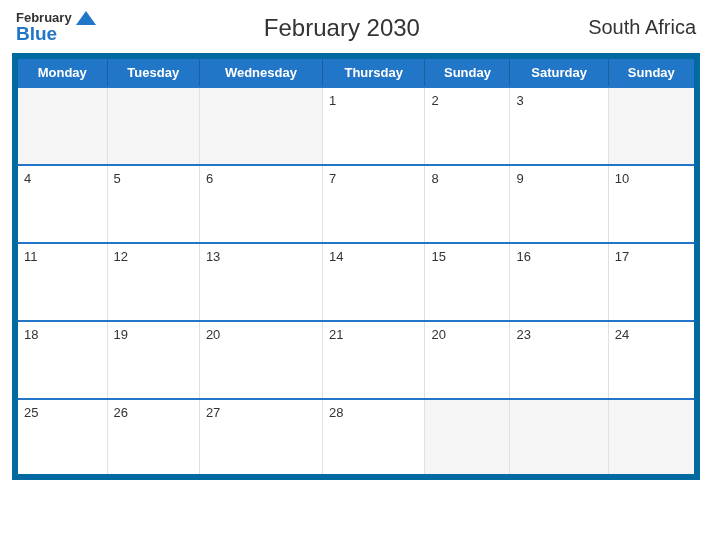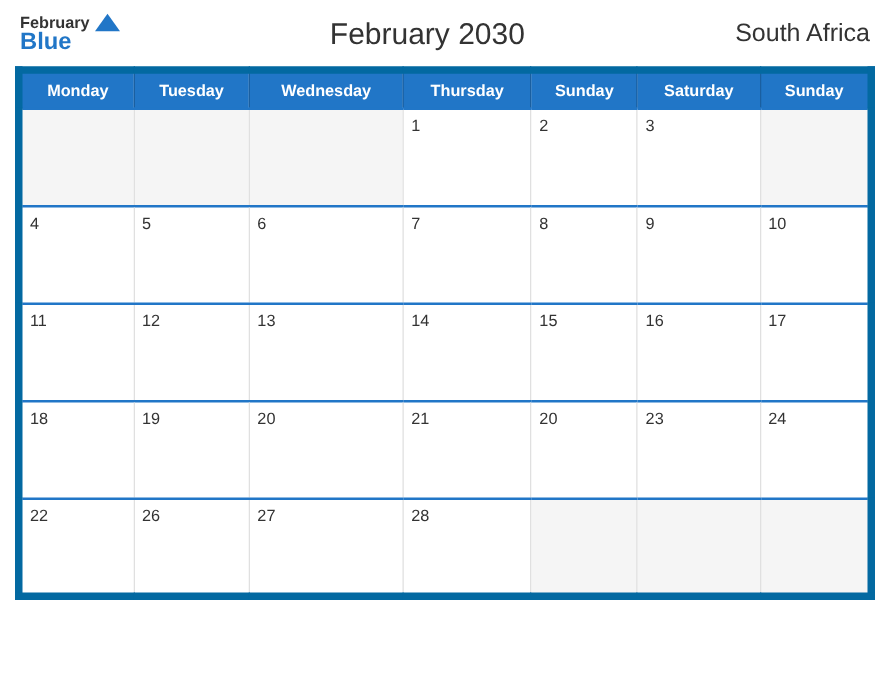--- a/index.html
+++ b/index.html
@@ -167,21 +167,21 @@
         <tr>
           <td class="calendar-cell"><span class="day-num">18</span></td>
           <td class="calendar-cell"><span class="day-num">19</span></td>
           <td class="calendar-cell"><span class="day-num">20</span></td>
           <td class="calendar-cell"><span class="day-num">21</span></td>
           <td class="calendar-cell"><span class="day-num">20</span></td>
           <td class="calendar-cell"><span class="day-num">23</span></td>
           <td class="calendar-cell"><span class="day-num">24</span></td>
         </tr>
         <tr>
-          <td class="calendar-cell"><span class="day-num">22</span></td>
+          <td class="calendar-cell"><span class="day-num">25</span></td>
           <td class="calendar-cell"><span class="day-num">26</span></td>
           <td class="calendar-cell"><span class="day-num">27</span></td>
           <td class="calendar-cell"><span class="day-num">28</span></td>
           <td class="calendar-cell empty"></td>
           <td class="calendar-cell empty"></td>
           <td class="calendar-cell empty"></td>
         </tr>
       </tbody>
   </table>
 </div>

